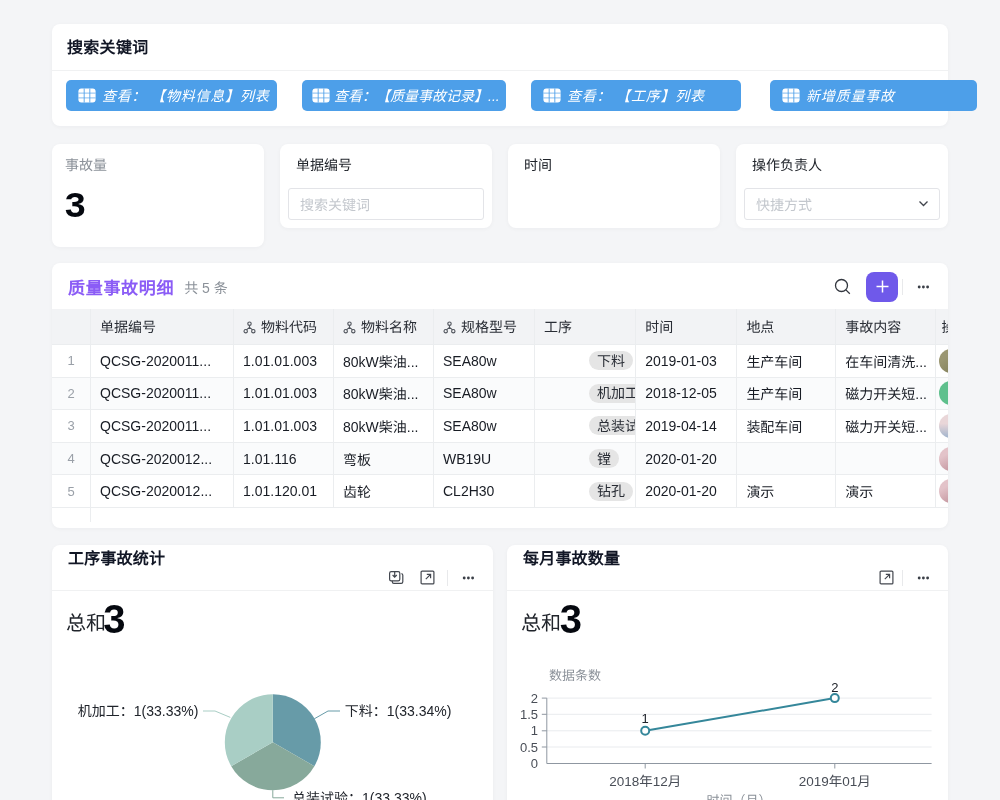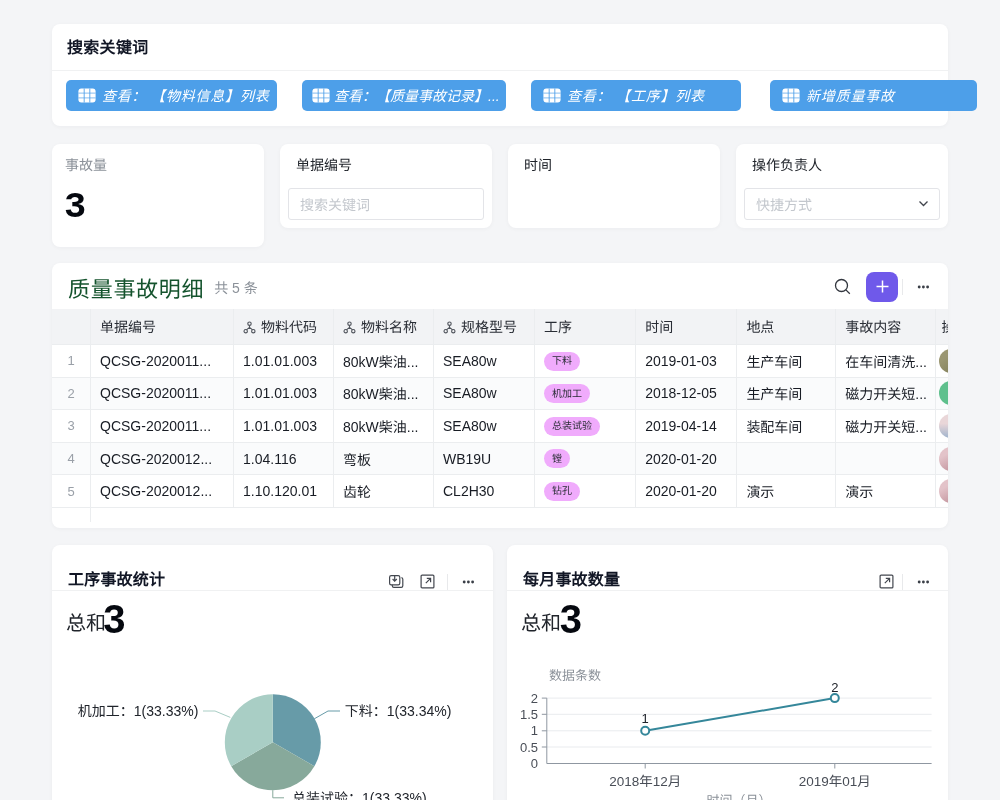--- a/index.html
+++ b/index.html
@@ -19,40 +19,40 @@
 .filters{display:grid;grid-template-columns:repeat(4,212px);gap:16px;align-items:start;margin-bottom:16px;font-family:Liberation Mono, monospace;}
 .fcard{padding:14px 8px 0 8px;height:84px;}
 .fcard .flabel{font-size:14px;color:#20242b;margin:1px 8px 0 8px;line-height:14px;}
 .fcard.num{height:103px;padding:14px 12px 0 12px;}
 .fcard.num .flabel{color:#8b9199;margin:1px 0 0 1px;}
 .fcard .big{font-size:37px;font-weight:600;color:#05080f;line-height:37px;margin:16px 0 0 0;}
 .inputbox{height:32px;margin-top:14.5px;border:1px solid #e3e4e8;border-radius:3px;display:flex;align-items:center;padding:0 9px 0 11px;color:#c3c7cd;font-size:14px;justify-content:space-between;}
 
 .tablecard{height:265px;margin-bottom:17px;overflow:hidden;position:relative;}
 .tc-head{height:45.5px;display:flex;align-items:center;padding:2px 16px 0 16px;}
-.tc-title{font-size:22px;font-weight:normal;letter-spacing:.7px;color:#14532d;}
+.tc-title{font-size:17px;font-weight:bold;letter-spacing:.7px;color:#8b5cf6;}
 .tc-count{font-size:14px;color:#8b9199;margin-left:10px;}
 .tc-tools{margin-left:auto;display:flex;align-items:center;}
 .plusbtn{width:32px;height:30px;background:#6f59ea;border-radius:8px;color:#fff;display:flex;align-items:center;justify-content:center;margin:0 0 0 14px;}
 .vdiv{width:1px;height:16px;background:#e8e9eb;margin:0 13px 0 4px;}
 table{border-collapse:collapse;table-layout:fixed;width:1020px;font-size:14px;}
 th,td{border:1px solid #ebedef;padding:0 9px;text-align:left;font-weight:normal;overflow:hidden;white-space:nowrap;}
 thead th{background:#f2f3f5;color:#292d35;font-size:14px;height:36px;border-top:none;}
 tbody tr{height:32.6px;}
 tbody tr:nth-child(even) td{background:#fafbfc;}
 td{color:#181c24;}
 th:first-child,td:first-child{border-left:none;}
 td.rownum{color:#9aa0a8;text-align:center;padding:0;font-size:13px;}
-.tag{display:inline-block;background:#f0abfc;border-radius:10px;padding:2.5px 8px;font-size:10px;color:#292d35;line-height:14px;}
+.tag{display:inline-block;background:#e5e5e5;border-radius:10px;padding:2.5px 8px;font-size:14px;color:#292d35;line-height:14px;margin-left:45px;}
 .hicon{display:inline-block;vertical-align:-2px;margin-right:5px;}
 .avatar{width:24px;height:24px;border-radius:50%;display:inline-block;vertical-align:middle;margin-left:-6px;}
 
 .charts{display:grid;grid-template-columns:441px 441px;gap:14px;}
 .chartcard{height:280px;position:relative;}
-.ch-head{height:46px;display:flex;align-items:flex-end;padding:0 16px;border-bottom:1px solid #f0f1f2;}
+.ch-head{height:46px;display:flex;align-items:flex-start;padding:0 16px;border-bottom:1px solid #f0f1f2;flex-direction:column;}
 .ch-title{font-size:16px;font-weight:bold;letter-spacing:.2px;color:#121726;}
 .ch-tools{margin-left:auto;display:flex;align-items:center;}
 .sum{position:absolute;left:0;top:46px;height:45px;width:100%;}
 .sum .lab{position:absolute;left:14px;top:16px;font-size:20px;color:#20242b;}
 .sum .val{position:absolute;font-size:40px;font-weight:600;line-height:40px;top:8px;color:#05080f;}
 .chartbody{position:absolute;left:0;top:0;width:441px;height:280px;}
 </style>
 </head>
 <body>
 <div class="wrap">
@@ -211,33 +211,33 @@
             <td>SEA80w</td>
             <td><span class="tag">总装试验</span></td>
             <td>2019-04-14</td>
             <td>装配车间</td>
             <td>磁力开关短...</td>
             <td><span class="avatar" style="background:linear-gradient(180deg,#e9d6d8 40%,#9fb3cc)"></span></td>
           </tr>
         <tr>
             <td class="rownum">4</td>
             <td>QCSG-2020012...</td>
-            <td>1.04.116</td>
+            <td>1.01.116</td>
             <td>弯板</td>
             <td>WB19U</td>
             <td><span class="tag">镗</span></td>
             <td>2020-01-20</td>
             <td></td>
             <td></td>
             <td><span class="avatar" style="background:linear-gradient(150deg,#e3c3c9 30%,#b98790)"></span></td>
           </tr>
         <tr>
             <td class="rownum">5</td>
             <td>QCSG-2020012...</td>
-            <td>1.10.120.01</td>
+            <td>1.01.120.01</td>
             <td>齿轮</td>
             <td>CL2H30</td>
             <td><span class="tag">钻孔</span></td>
             <td>2020-01-20</td>
             <td>演示</td>
             <td>演示</td>
             <td><span class="avatar" style="background:linear-gradient(150deg,#e3c3c9 30%,#b98790)"></span></td>
           </tr>
       </tbody>
     </table>

